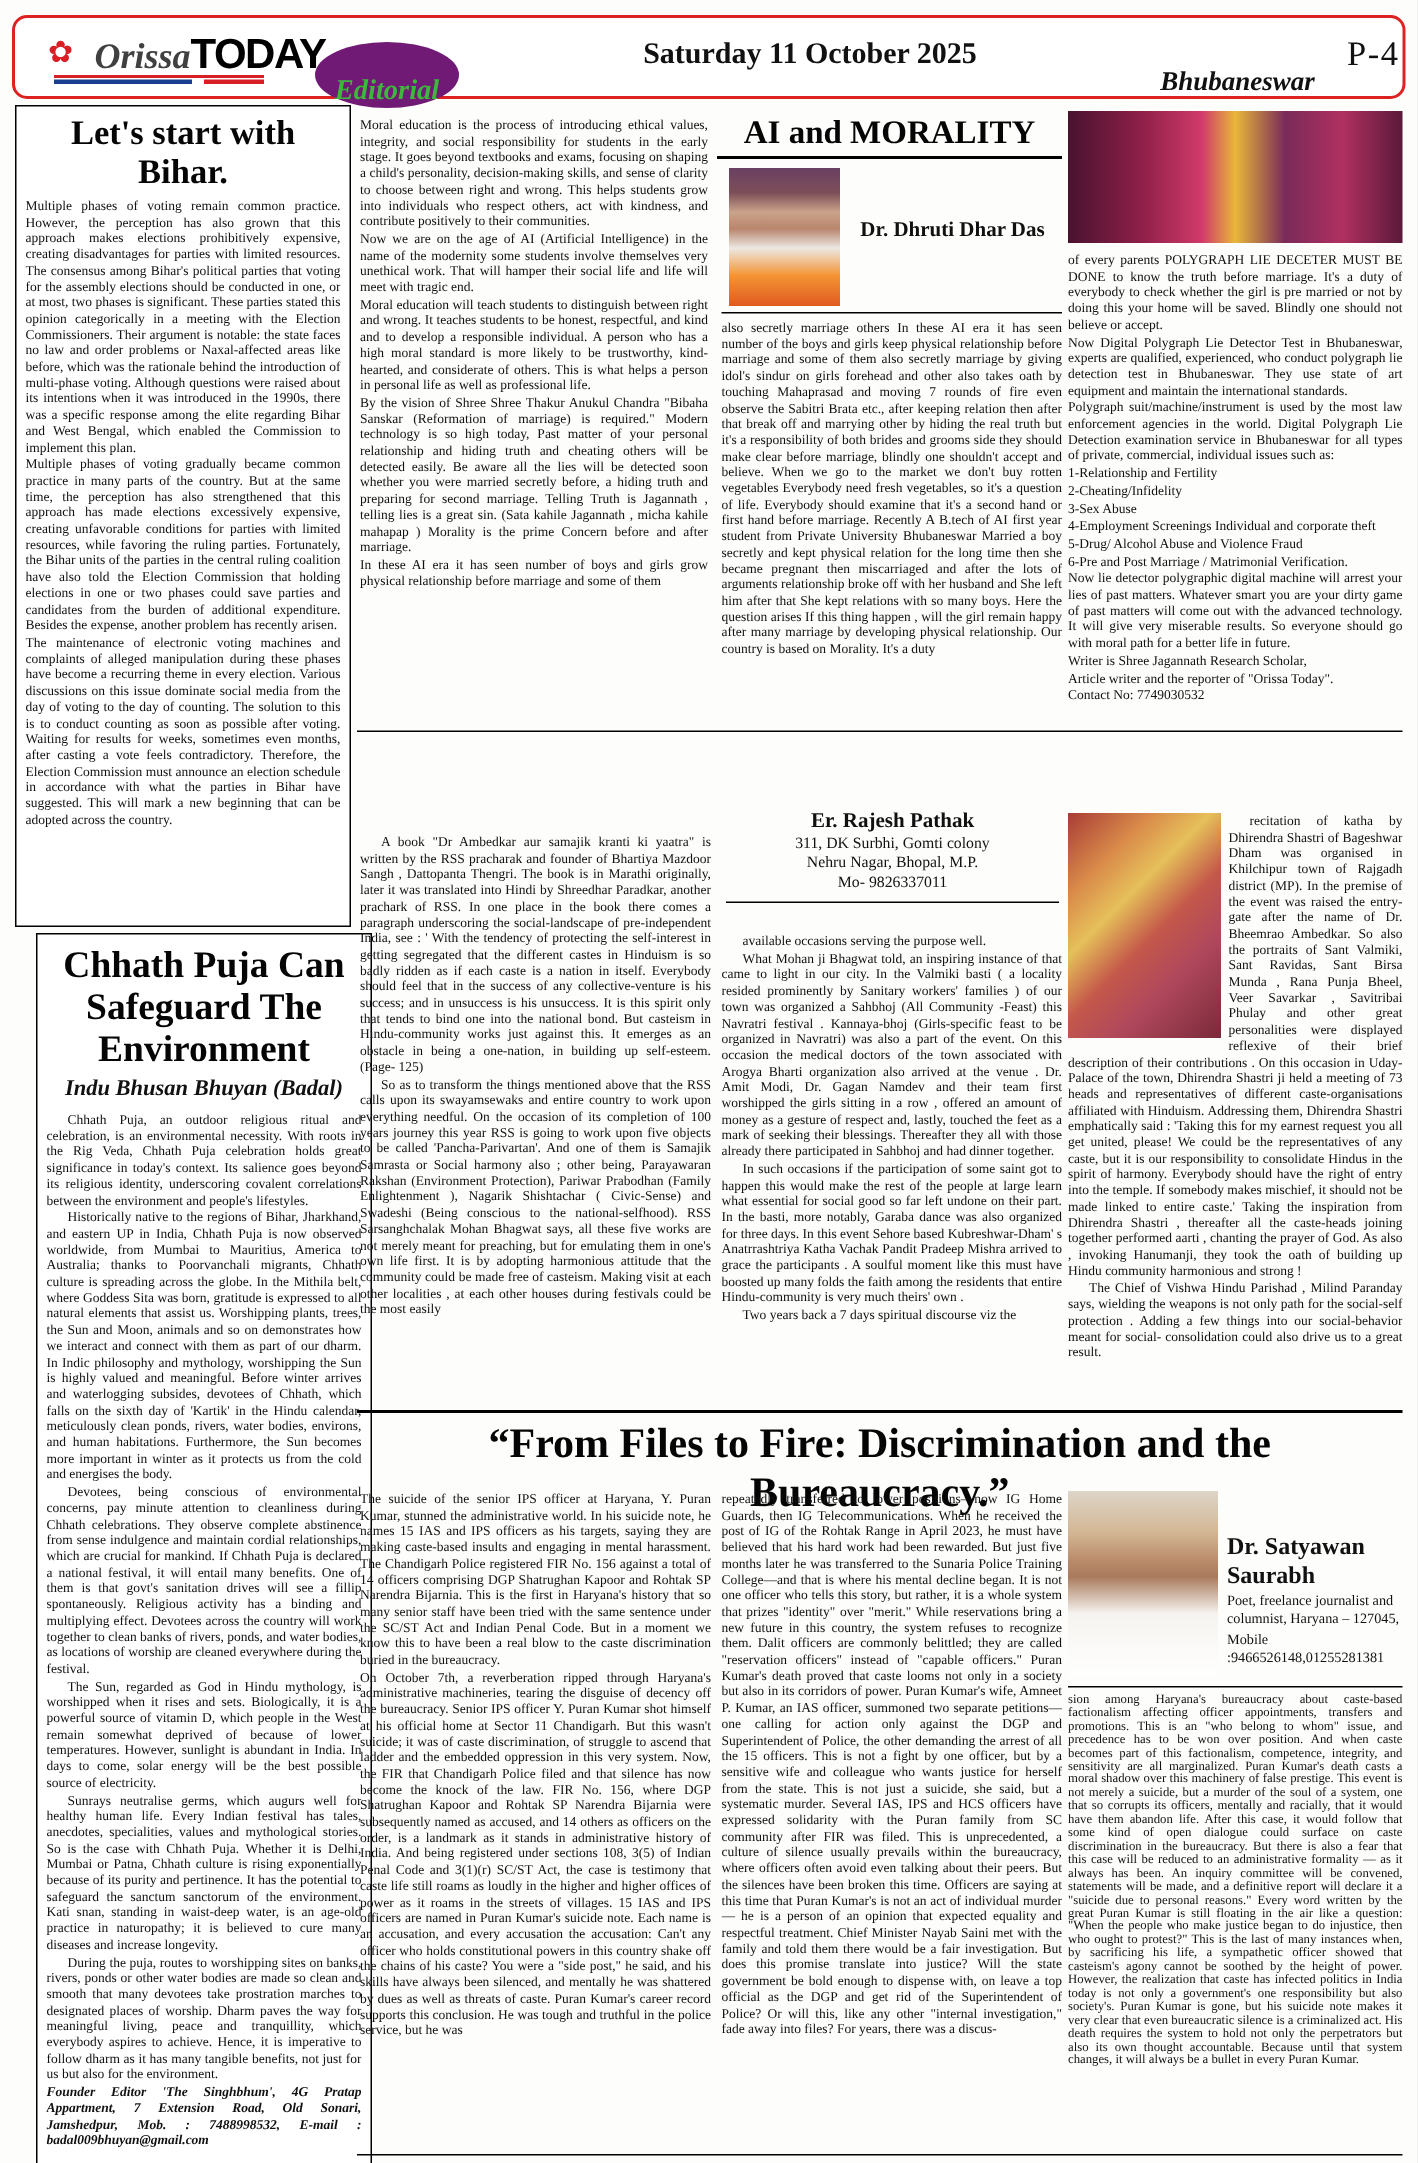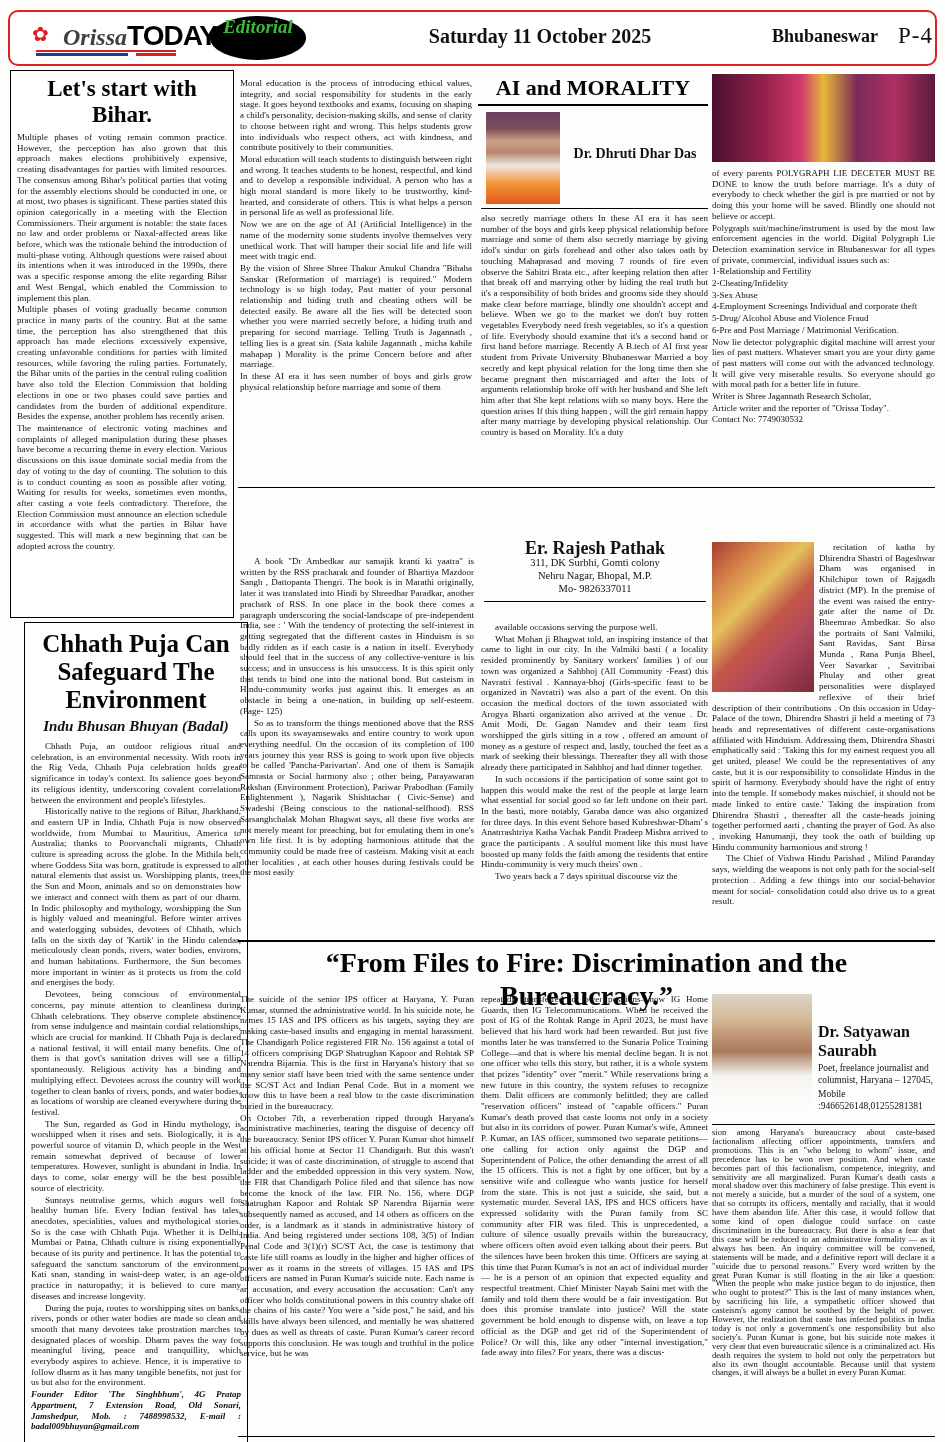--- a/index.html
+++ b/index.html
@@ -11,28 +11,28 @@
   .logo{position:absolute;left:26px;top:8px;width:140px;}
   .logo-flower{color:#d81f26;font-size:20px;position:absolute;left:-4px;top:2px;}
   .logo-orissa{font-style:italic;font-weight:bold;color:#404040;font-size:24px;
                font-family:"Liberation Serif",serif;margin-left:27px;}
   .logo-today{font-weight:bold;color:#000;font-size:28px;font-family:"Liberation Sans",sans-serif;
               letter-spacing:-1px;}
   .logo-underline{position:absolute;left:0;top:30px;width:140px;height:6px;}
   .logo-underline .redbar{position:absolute;left:0;top:0;width:140px;height:2px;background:#d81f26;}
   .logo-underline .bluebar{position:absolute;left:0;top:3px;width:92px;height:3px;background:#1b3f8f;}
   .logo-underline .redtag{position:absolute;right:0;top:3px;width:40px;height:3px;background:#d81f26;}
-  .editorial-oval{position:absolute;left:200px;top:4px;width:96px;height:44px;background:#000000;
-                  border-radius:50%;display:flex;align-items:flex-start;justify-content:center;}
+  .editorial-oval{position:absolute;left:200px;top:16px;width:96px;height:44px;background:#701a75;
+                  border-radius:50%;display:flex;align-items:flex-end;justify-content:center;}
   .editorial-oval span{color:#3db83d;font-style:italic;font-weight:bold;font-size:19px;
                        font-family:"Liberation Serif",serif;}
   .mast-date{position:absolute;left:380px;top:13px;width:300px;text-align:center;
              font-weight:bold;font-size:20px;}
-  .mast-city{position:absolute;left:755px;top:14px;width:120px;text-align:center;
-             font-weight:bold;font-size:18px;}
+  .mast-city{position:absolute;left:755px;top:32px;width:120px;text-align:center;
+             font-weight:bold;font-size:18px;font-style:italic;}
   .mast-page{position:absolute;left:888px;top:11px;font-size:23px;letter-spacing:1px;}
   
   .art{font-size:9px;line-height:10.7px;text-align:justify;overflow:hidden;}
   .art p{margin:0 0 1px 0;}
   .indent p{text-indent:14px;}
   .noindent p{text-indent:0;}
   .col{position:absolute;}
   .rule{position:absolute;background:#000;}
   .headline{font-weight:bold;text-align:center;color:#050505;
             font-family:"Liberation Serif",serif;}
@@ -47,21 +47,21 @@
   .photo{position:absolute;background:#888;}
   .ph-dhruti{left:486px;top:112px;width:74px;height:92px;
      background:linear-gradient(180deg,#6a4062 0%,#7d4e58 18%,#caa38a 32%,#b9856d 44%,#ece8e2 58%,#f49434 78%,#e05a20 100%);}
   .ai-author{position:absolute;left:562px;top:146px;width:146px;font-weight:bold;font-size:14px;text-align:center;}
   .ph-deity{left:712px;top:74px;width:223px;height:88px;
      background:linear-gradient(90deg,#4a1230 0%,#8f1f48 22%,#d13a6a 40%,#e8b73a 50%,#7a2a5a 65%,#b03060 82%,#5a1a3a 100%);}
   
   .saints-title{position:absolute;left:238px;top:492px;width:697px;font-size:30px;line-height:34px;}
   .saints-author{position:absolute;left:484px;top:540px;width:222px;text-align:center;
                  border-bottom:1px solid #000;padding-bottom:6px;}
-  .saints-author .nm{font-weight:bold;font-size:18px;line-height:16px;}
+  .saints-author .nm{font-weight:bold;font-size:14px;line-height:16px;}
   .saints-author .ad{font-size:10.5px;line-height:13px;}
   .ph-saints{float:left;width:102px;height:150px;margin:0 5px 2px 0;
      background:linear-gradient(135deg,#a93c36 0%,#d98a4a 22%,#e6c05a 38%,#c4584a 55%,#b0485c 72%,#7a2a3a 100%);}
   
   .files-title{position:absolute;left:238px;top:946px;width:697px;font-size:28px;line-height:33px;}
   .ph-satyawan{float:left;width:100px;height:124px;margin:0 6px 3px 0;
      background:linear-gradient(180deg,#ddd5c9 0%,#d3b794 22%,#b98a6a 38%,#a97a5c 46%,#f6f4f0 66%,#ffffff 100%);}
   .files-authorbox{overflow:hidden;border-bottom:1px solid #000;padding-bottom:4px;margin-bottom:3px;height:126px;}
   .files-authorbox .nm{font-weight:bold;font-size:16px;line-height:19px;padding-top:28px;padding-left:34px;}
   .files-authorbox .bio{font-size:9.5px;line-height:11.5px;margin-top:3px;}
@@ -110,39 +110,40 @@
         <p>Sunrays neutralise germs, which augurs well for healthy human life. Every Indian festival has tales, anecdotes, specialities, values and mythological stories. So is the case with Chhath Puja. Whether it is Delhi, Mumbai or Patna, Chhath culture is rising exponentially because of its purity and pertinence. It has the potential to safeguard the sanctum sanctorum of the environment. Kati snan, standing in waist-deep water, is an age-old practice in naturopathy; it is believed to cure many diseases and increase longevity.</p>
         <p>During the puja, routes to worshipping sites on banks, rivers, ponds or other water bodies are made so clean and smooth that many devotees take prostration marches to designated places of worship. Dharm paves the way for meaningful living, peace and tranquillity, which everybody aspires to achieve. Hence, it is imperative to follow dharm as it has many tangible benefits, not just for us but also for the environment.</p>
       </div>
     <div class="art noindent chhath-footer">
         <p>Founder Editor 'The Singhbhum', 4G Pratap Appartment, 7 Extension Road, Old Sonari, Jamshedpur, Mob. : 7488998532, E-mail : badal009bhuyan@gmail.com</p>
       </div>
   </div>
 
   <div class="col art noindent" style="left:240px;top:78px;width:232px;height:402px;">
       <p>Moral education is the process of introducing ethical values, integrity, and social responsibility for students in the early stage. It goes beyond textbooks and exams, focusing on shaping a child's personality, decision-making skills, and sense of clarity to choose between right and wrong. This helps students grow into individuals who respect others, act with kindness, and contribute positively to their communities.</p>
+      <p>Now we are on the age of AI (Artificial Intelligence) in the name of the modernity some students involve themselves very unethical work. That will  hamper their social life and life will meet with tragic end.</p>
       <p>Moral education will teach students to distinguish between right and wrong. It teaches students to be honest, respectful, and kind and to develop a responsible individual. A person who has a high moral standard is more likely to be trustworthy, kind-hearted, and considerate of others. This is what helps a person in personal life as well as professional life.</p>
-      <p>Now we are on the age of AI (Artificial Intelligence) in the name of the modernity some students involve themselves very unethical work. That will  hamper their social life and life will meet with tragic end.</p>
       <p>By the vision of Shree  Shree Thakur Anukul Chandra "Bibaha Sanskar (Reformation of marriage) is required." Modern technology is so high today, Past matter of your personal relationship and hiding truth and cheating others will be detected easily. Be aware all the lies will be detected soon whether you  were married  secretly before, a hiding  truth and preparing for second marriage. Telling Truth is Jagannath , telling lies is a great sin. (Sata kahile Jagannath , micha kahile mahapap ) Morality is the prime Concern before and after marriage.</p>
       <p>In these AI era it has seen number of boys and girls grow physical relationship before marriage and some of them</p>
     </div>
 
   <div class="headline ai-title">AI  and MORALITY</div>
   <div class="rule" style="left:478px;top:104px;width:230px;height:1.5px;"></div>
   <div class="photo ph-dhruti"></div>
   <div class="ai-author">Dr. Dhruti Dhar Das</div>
   <div class="rule" style="left:481px;top:208px;width:227px;height:1px;"></div>
   <div class="col art noindent" style="left:481px;top:213px;width:227px;height:267px;">
       <p>also secretly marriage others In these AI era it has seen number of the boys and girls keep physical relationship before marriage and some of them also secretly marriage by giving idol's sindur on girls forehead and other also takes oath by touching Mahaprasad and moving 7 rounds of fire even observe the Sabitri Brata etc., after  keeping relation then after that break off and marrying other by hiding the  real truth but it's a responsibility of both brides and grooms side they should make clear before marriage, blindly one shouldn't accept and believe. When we go to the market we don't buy rotten vegetables  Everybody need fresh vegetables, so it's a question of life. Everybody should examine that it's a second hand or first hand before marriage. Recently A B.tech  of AI first  year student from Private University Bhubaneswar Married  a boy secretly and kept physical relation for the long time then she became pregnant then miscarriaged and after  the lots of  arguments relationship broke off with her husband and She left him after  that  She kept relations with so many boys. Here the question  arises If this  thing happen , will  the girl remain happy after many marriage by developing  physical relationship.  Our country is based on Morality. It's a duty</p>
     </div>
 
   <div class="photo ph-deity"></div>
   <div class="col art noindent" style="left:712px;top:168px;width:223px;height:312px;">
     <div>
         <p>of every parents POLYGRAPH  LIE DECETER MUST BE DONE to know the truth before marriage. It's a duty of everybody to check whether the girl is pre married or not by doing this your home will be  saved. Blindly one should not believe or accept.</p>
+        <p>Now Digital Polygraph Lie Detector Test in Bhubaneswar, experts are qualified, experienced, who conduct polygraph lie detection test in Bhubaneswar. They use state of art equipment and maintain the international standards.</p>
         <p>Polygraph suit/machine/instrument is used by the most law enforcement agencies in the world. Digital Polygraph Lie Detection examination service in Bhubaneswar for all types of private, commercial, individual issues such as:</p>
       </div>
     <div style="text-align:left;">
         <p>1-Relationship and Fertility</p>
         <p>2-Cheating/Infidelity</p>
         <p>3-Sex Abuse</p>
         <p>4-Employment Screenings Individual and corporate theft</p>
         <p>5-Drug/ Alcohol Abuse and Violence Fraud</p>
         <p>6-Pre and Post Marriage / Matrimonial Verification.</p>
       </div>

